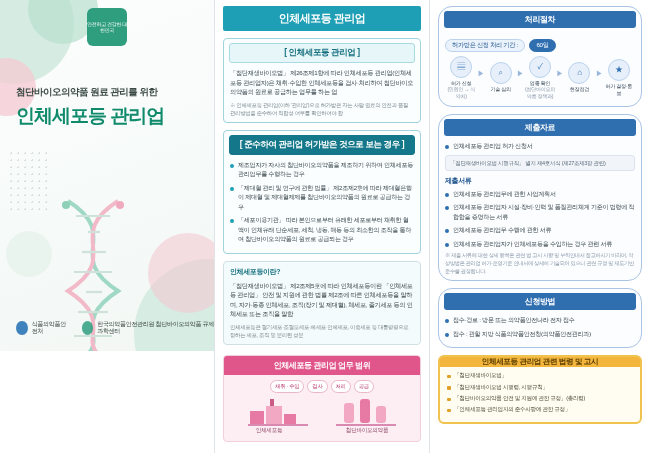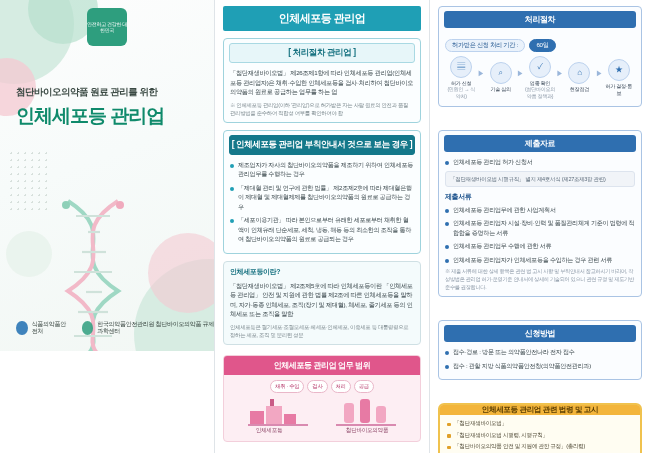--- a/index.html
+++ b/index.html
@@ -115,21 +115,21 @@
   .flow-steps{display:flex;justify-content:center;gap:3px;padding:5px 4px 2px 4px;}
   .chip{
     background:#fff;border:1px solid #eab7c9;border-radius:9px;
     font-size:5.4px;color:#b63a6b;padding:2px 4px;letter-spacing:-.3px;white-space:nowrap;
   }
   .flow-art{display:flex;align-items:flex-end;justify-content:space-around;padding:2px 10px 0 10px;}
   .flow-cap{display:flex;justify-content:space-around;font-size:5.6px;color:#8a4063;letter-spacing:-.3px;}
 
   
   .rcard{
-    border:1px solid #aac4e4;border-radius:4px;padding:5px 6px;margin-bottom:23px;background:#fbfdff;
+    border:1px solid #aac4e4;border-radius:14px;padding:5px 6px;margin-bottom:7px;background:#fbfdff;
   }
   .rcard-title{
     background:#2f6fb0;color:#fff;border-radius:3px;text-align:center;
     font-size:8px;font-weight:bold;padding:3px 0;margin:-1px -1px 5px -1px;letter-spacing:-.4px;
   }
   .steps-row{display:flex;align-items:center;justify-content:space-between;margin:4px 1px 2px 1px;}
   .step{
     flex:1;text-align:center;font-size:5.1px;color:#2b3a4a;letter-spacing:-.3px;line-height:1.25;
   }
   .step-ico{
@@ -216,27 +216,27 @@
       </div>
     </div>
   </div>
 
   <div class="divider"></div>
 
   <div class="col col-mid">
     <div class="col-head">인체세포등 관리업</div>
 
     <div class="card">
-      <div class="card-title">[ 처리절차 관리업 ]</div>
+      <div class="card-title">[ 인체세포등 관리업 ]</div>
       <div class="para">「첨단재생바이오법」 제26조제1항에 따라 인체세포등 관리업(인체세포등 관리업자)은 채취·수입한 인체세포등을 검사·처리하여 첨단바이오의약품의 원료로 공급하는 업무를 하는 업</div>
       <div class="note">※ 인체세포등 관리업(이하 '관리업')으로 허가받은 자는 사람 원료의 안전과 품질 관리방법을 준수하여 적합성 여부를 확인하여야 함</div>
     </div>
 
     <div class="card">
-      <div class="card-title solid">[ 인체세포등 관리업 부칙안내서 것으로 보는 경우 ]</div>
+      <div class="card-title solid">[ 준수하여 관리업 허가받은 것으로 보는 경우 ]</div>
       <ul class="bullets">
         <li>제조업자가 자사의 첨단바이오의약품을 제조하기 위하여 인체세포등 관리업무를 수행하는 경우</li>
         <li>「제대혈 관리 및 연구에 관한 법률」 제2조제2호에 따라 제대혈은행이 제대혈 및 제대혈제제를 첨단바이오의약품의 원료로 공급하는 경우</li>
         <li>「세포이용기관」 따라 본인으로부터 유래한 세포로부터 채취한 혈액이 인체유래 단순세포, 세척, 냉동, 해동 등의 최소한의 조작을 통하여 첨단바이오의약품의 원료로 공급되는 경우</li>
       </ul>
     </div>
 
     <div class="qbox">
       <h4>인체세포등이란?</h4>
       <div class="para">「첨단재생바이오법」 제2조제5호에 따라 인체세포등이란 「인체세포등 관리업」 안전 및 지원에 관한 법률 제2조에 따른 인체세포등을 말하며, 자가·동종 인체세포, 조직(장기 및 제대혈), 체세포, 줄기세포 등의 인체세포 또는 조직을 말함</div>

